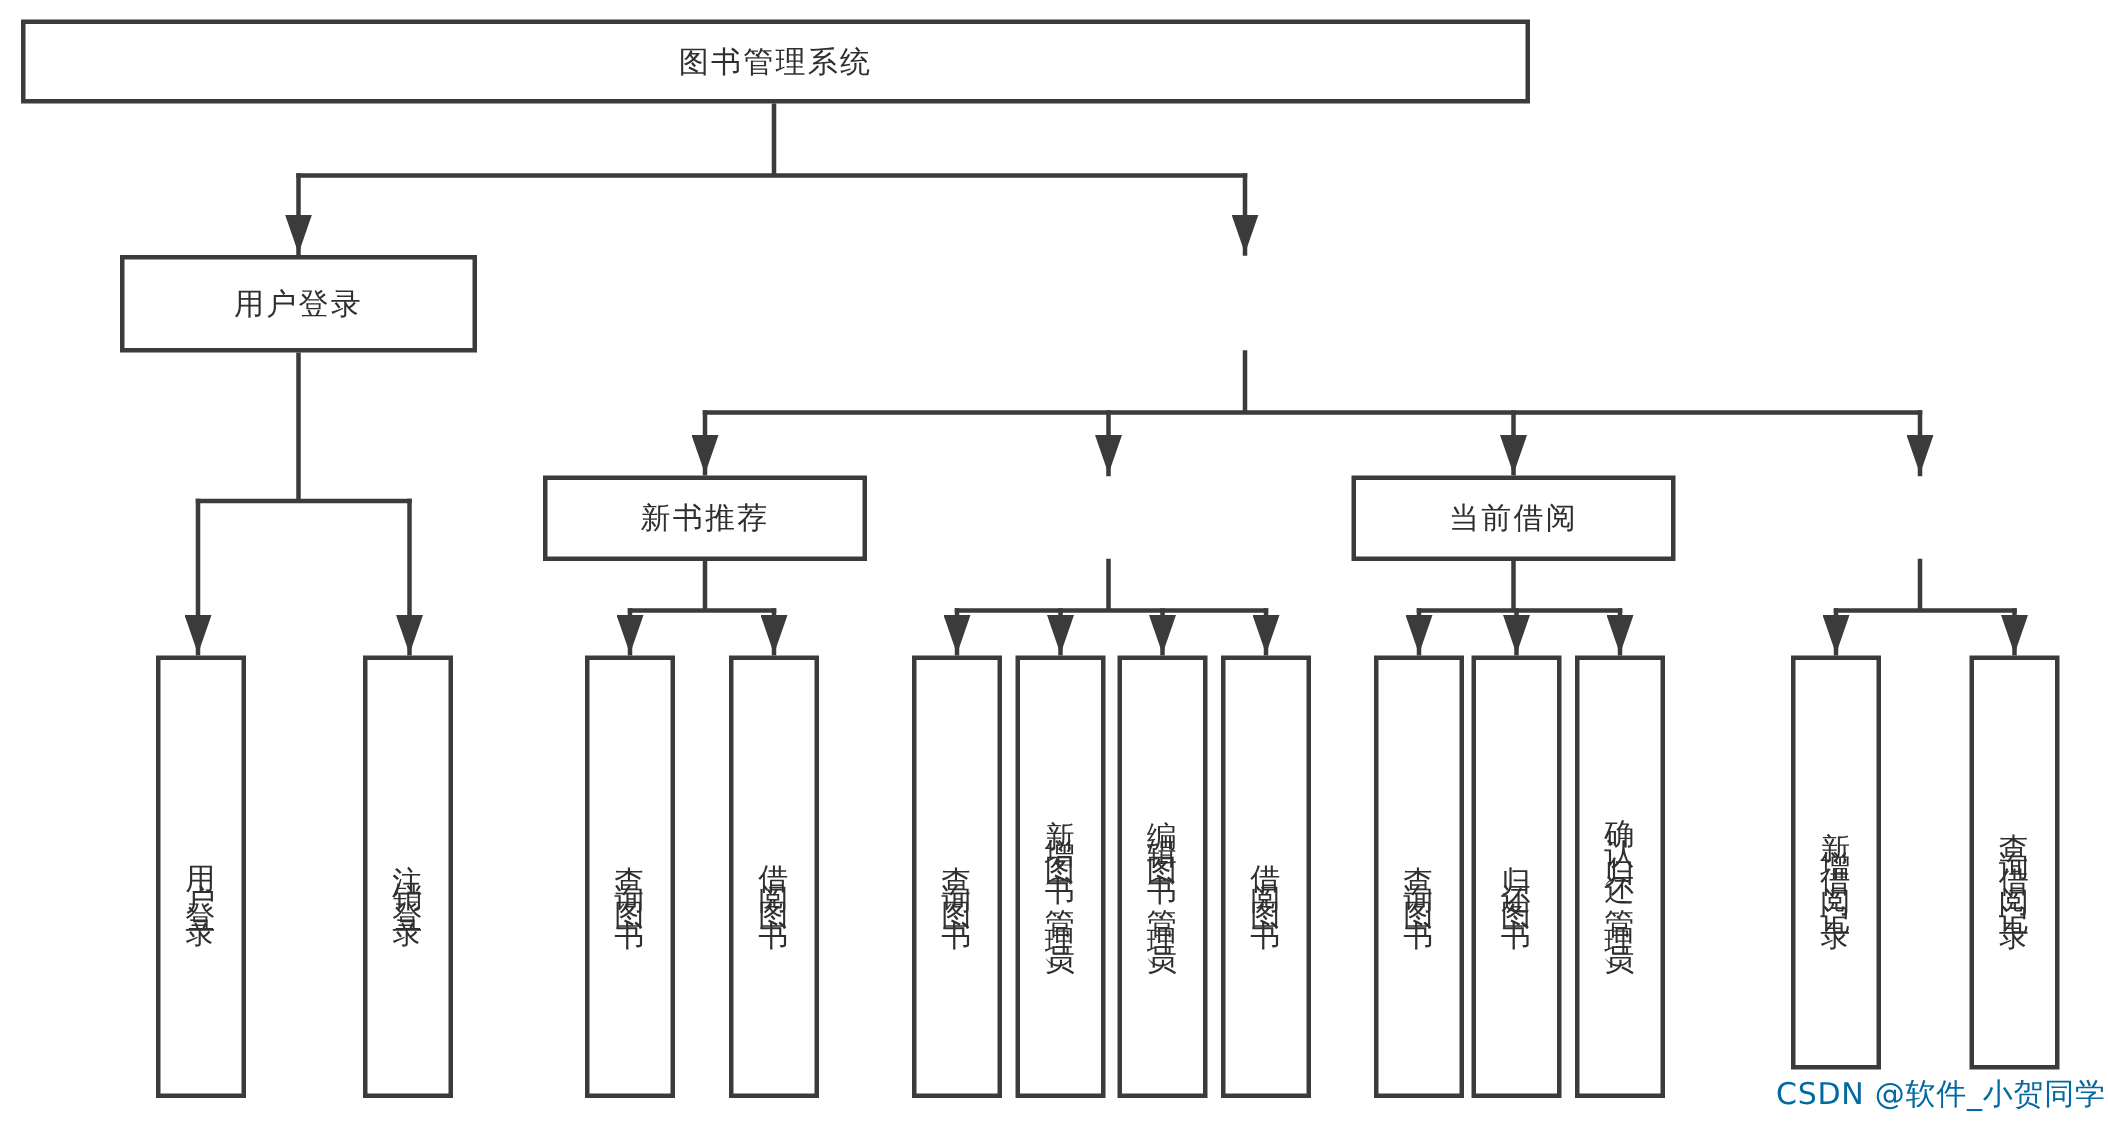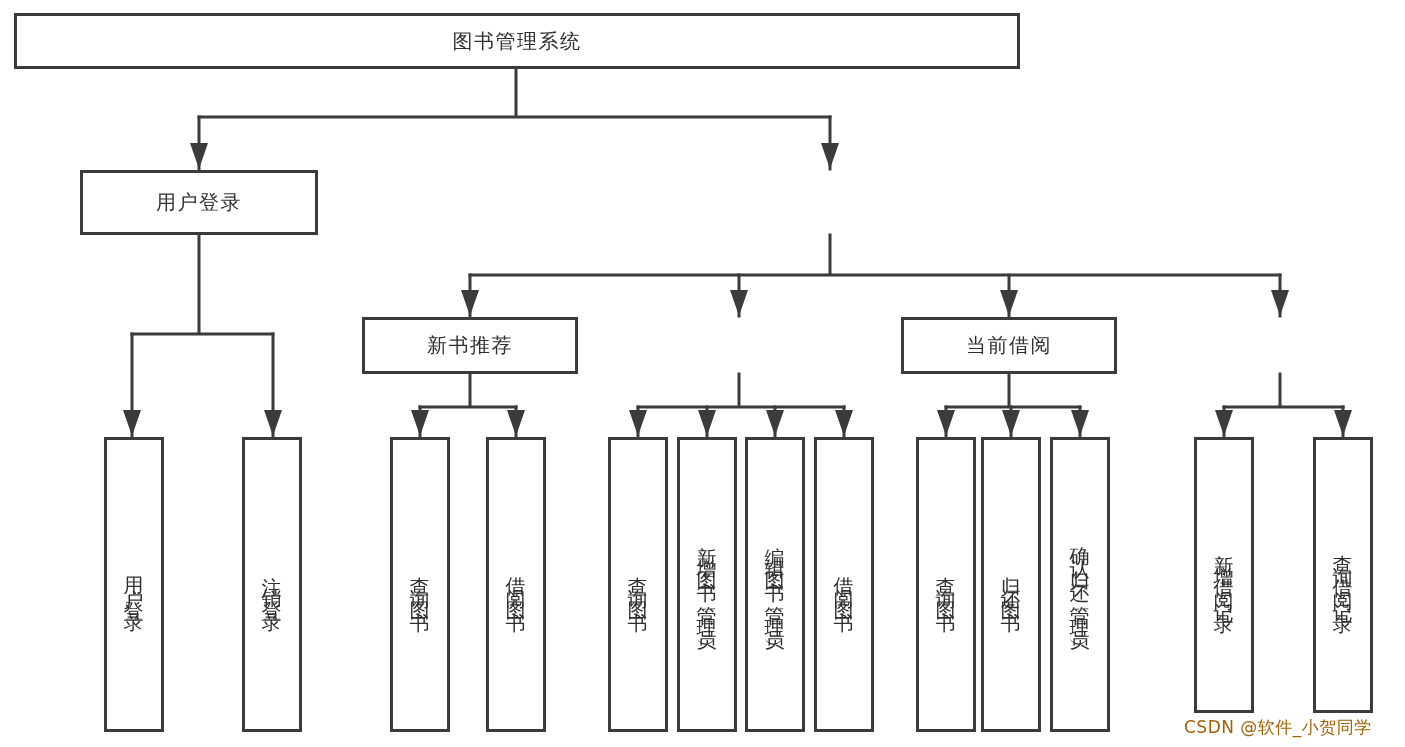--- a/index.html
+++ b/index.html
@@ -35,21 +35,21 @@
   .lf-1  { left:104px; }  .lf-2  { left:242px; }
   .lf-3  { left:390px; }  .lf-4  { left:486px; }
   .lf-5  { left:608px; }  .lf-6  { left:677px; }
   .lf-7  { left:745px; }  .lf-8  { left:814px; }
   .lf-9  { left:916px; }  .lf-10 { left:981px; }
   .lf-11 { left:1050px; }
   .lf-12 { left:1194px; height:276px; }
   .lf-13 { left:1313px; height:276px; }
   .watermark {
     position:absolute; left:1184px; top:716px; z-index:5;
-    font-size:17px; color:#a16207; letter-spacing:0.5px; white-space:nowrap;
+    font-size:20px; color:#0369a1; letter-spacing:0.5px; white-space:nowrap;
   }
 </style>
 </head>
 <body>
 
 <div class="canvas">
 
   <svg class="connectors" viewBox="0 0 1405 747" xmlns="http://www.w3.org/2000/svg">
     <defs>
       <marker id="ah" markerUnits="userSpaceOnUse" markerWidth="27" markerHeight="18" viewBox="0 0 27 18" refX="26" refY="9" orient="auto">

